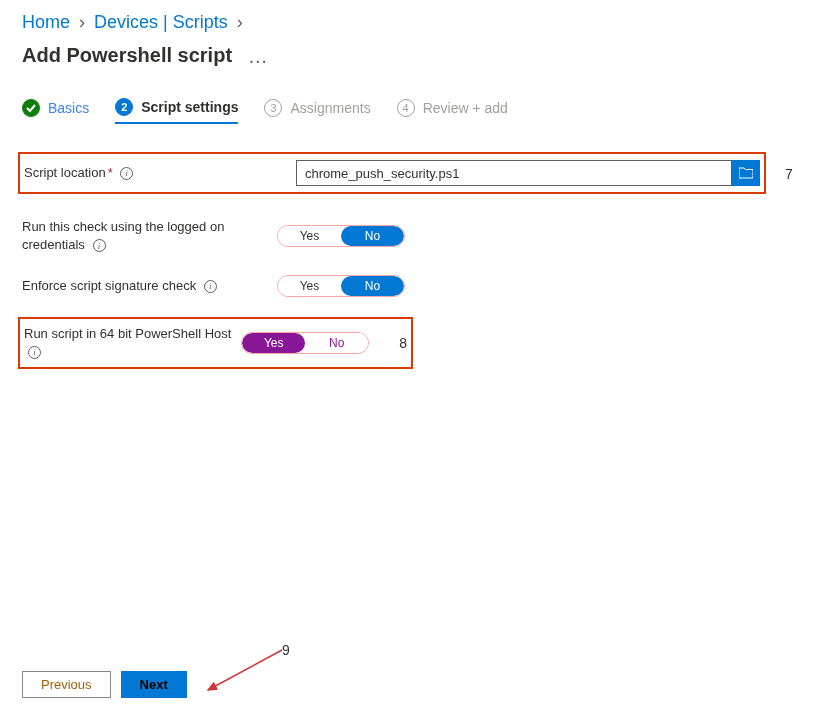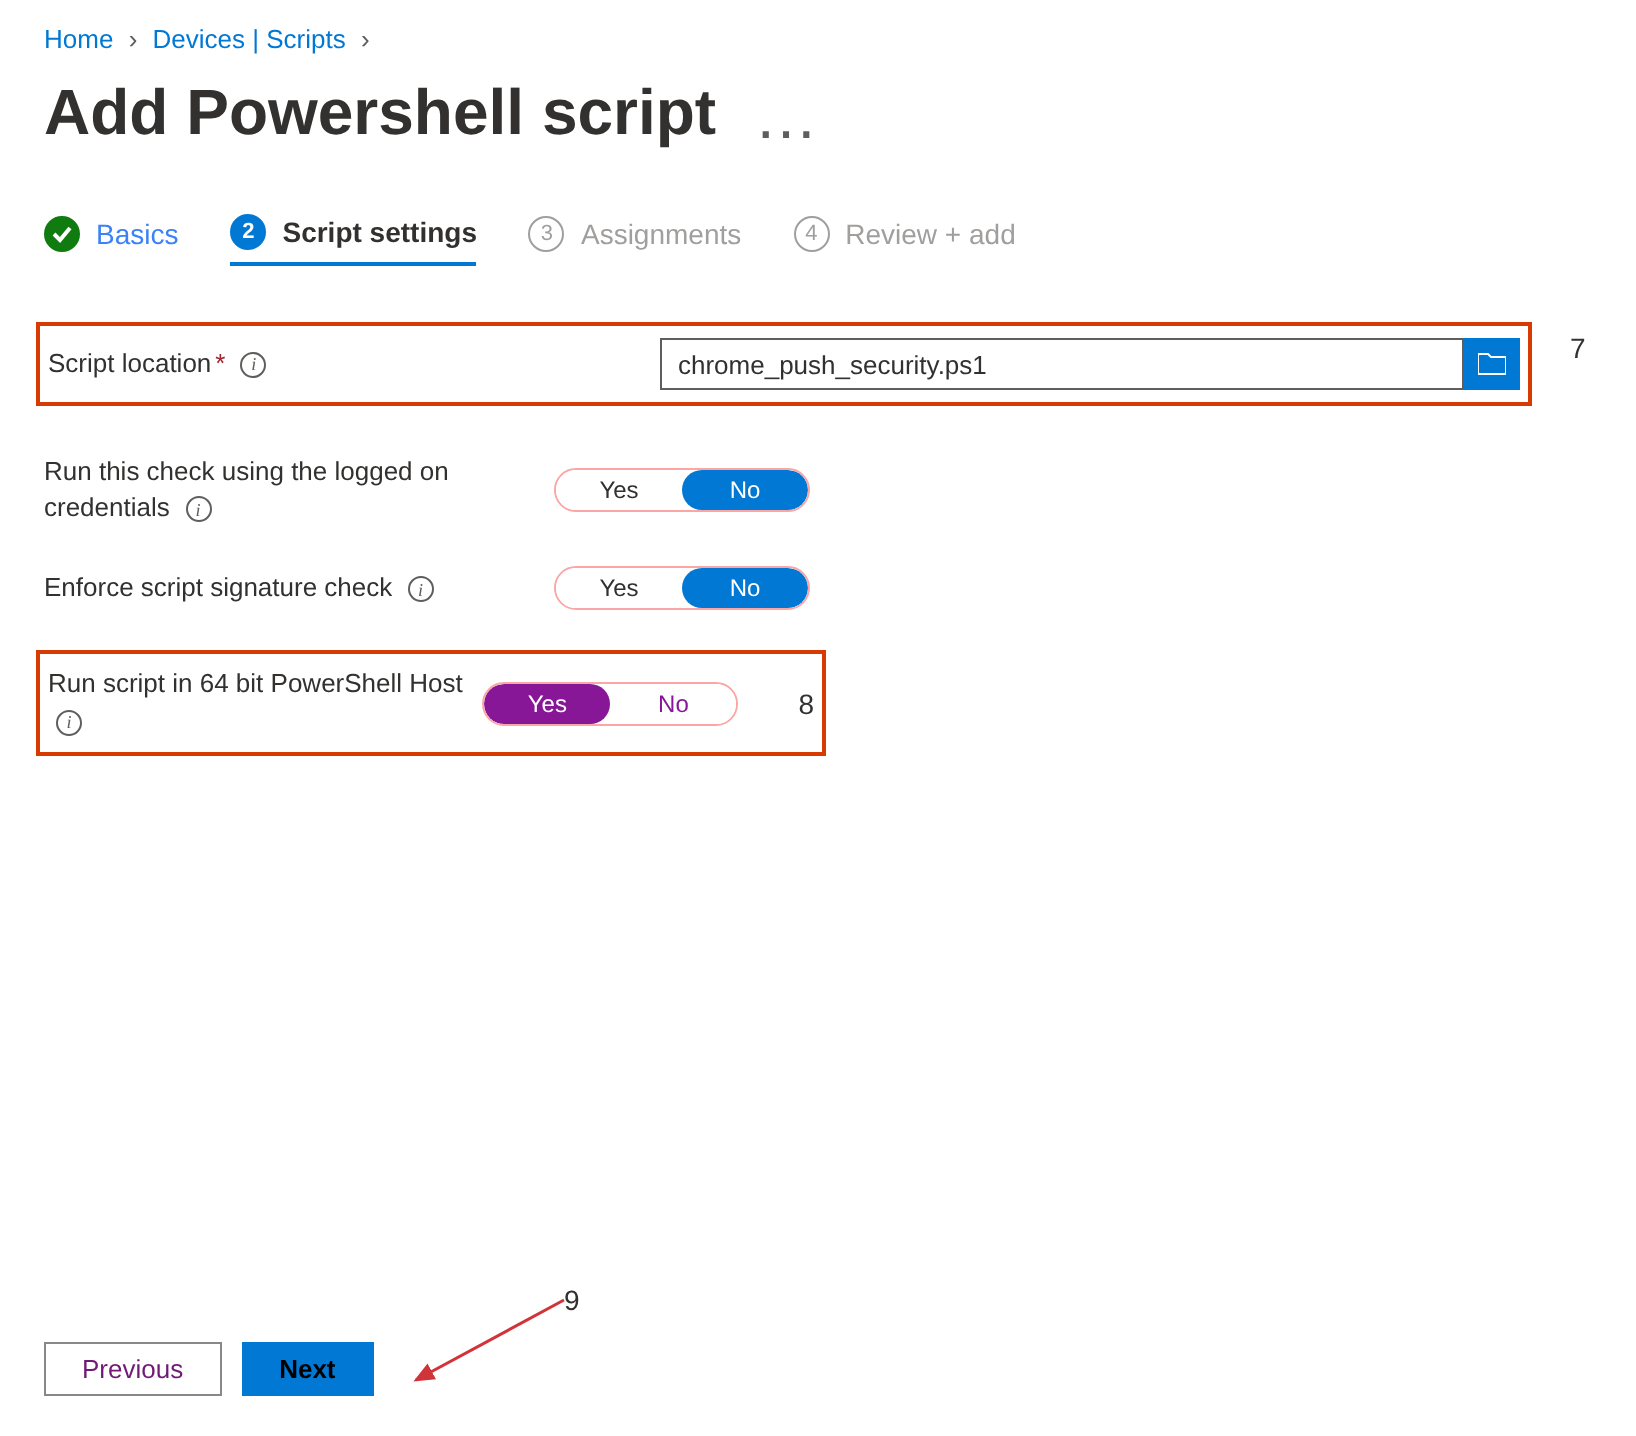--- a/index.html
+++ b/index.html
@@ -7,24 +7,24 @@
     font-family: "Segoe UI", -apple-system, sans-serif;
     font-size: 13px;
     color: #323130;
     background: #fff;
     width: 818px;
     height: 718px;
     padding: 12px 22px;
     position: relative;
   }
   
-  .breadcrumb { font-size: 13px; color: #605e5c; margin-bottom: 6px; }
+  .breadcrumb { font-size: 18px; color: #605e5c; margin-bottom: 6px; }
   .breadcrumb a { color: #0078d4; text-decoration: none; cursor: pointer; }
   .breadcrumb .sep { color: #605e5c; margin: 0 4px; }
-  h1.page-title { font-size: 32px; font-weight: 600; color: #323130; margin-bottom: 30px; margin-top: 11px; }
+  h1.page-title { font-size: 20px; font-weight: 600; color: #323130; margin-bottom: 30px; margin-top: 11px; }
   .ellipsis { color: #605e5c; margin-left: 10px; font-weight: normal; vertical-align: middle; }
 
   
   .wizard { display: flex; gap: 26px; align-items: center; border-bottom: 0; margin-bottom: 28px; }
   .wizard-step { display: flex; align-items: center; gap: 8px; font-size: 14px; color: #a19f9d; cursor: pointer; padding-bottom: 6px; }
   .wizard-step .circle {
     width: 18px; height: 18px; border-radius: 50%; border: 1px solid #a19f9d;
     display: inline-flex; align-items: center; justify-content: center;
     font-size: 11px; color:#a19f9d;
   }
@@ -41,21 +41,21 @@
   .info-icon {
     display: inline-flex; width: 13px; height: 13px; border: 1px solid #605e5c;
     border-radius: 50%; font-size: 9px; align-items: center; justify-content: center;
     color: #605e5c; margin-left: 4px; cursor: pointer; vertical-align: middle; font-style: italic; font-family: Georgia, serif;
   }
 
   
   .input-wrap { flex: 1; display: flex; align-items: stretch; }
   .text-input {
     flex: 1; border: 1px solid #605e5c; padding: 4px 8px; font-size: 13px;
-    height: 26px; color: #323130; background: #fff; margin-left: 34px;
+    height: 26px; color: #323130; background: #fff;
   }
   .browse-btn {
     width: 28px; height: 26px; background: #0078d4; color: #fff; border: none;
     display: inline-flex; align-items: center; justify-content: center; cursor: pointer;
   }
 
   
   .toggle {
     display: inline-flex; border: 1px solid #fca5a5; border-radius: 14px;
     overflow: hidden; height: 22px; min-width: 128px;
@@ -69,21 +69,21 @@
   .toggle .opt.unsel-purple { color: #881798; }
   .row-annot { margin-left: 14px; font-size: 14px; color: #323130; }
 
   
   .footer {
     position: absolute; left: 22px; bottom: 20px;
     display: flex; gap: 10px; align-items: center;
   }
   .btn {
     padding: 5px 18px; font-size: 13px; cursor: pointer; border: 1px solid #8a8886;
-    background: #fff; color: #701a75;
+    background: #fff; color: #a16207;
   }
   .btn.primary { background: #0078d4; color: #000000; border-color: #0078d4; font-weight: 600; }
 
   
   .arrow-svg { position: absolute; left: 200px; bottom: 12px; pointer-events: none; }
   .arrow-label { position: absolute; left: 282px; bottom: 60px; font-size: 14px; color: #323130; }
 
   .side-annot-7 { position: absolute; left: 785px; top: 166px; font-size: 14px; }
 </style>
 </head>

